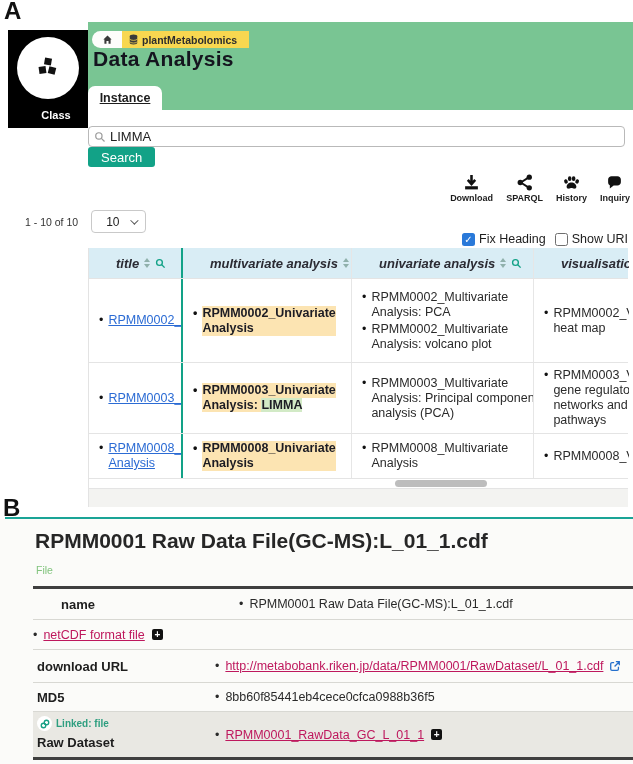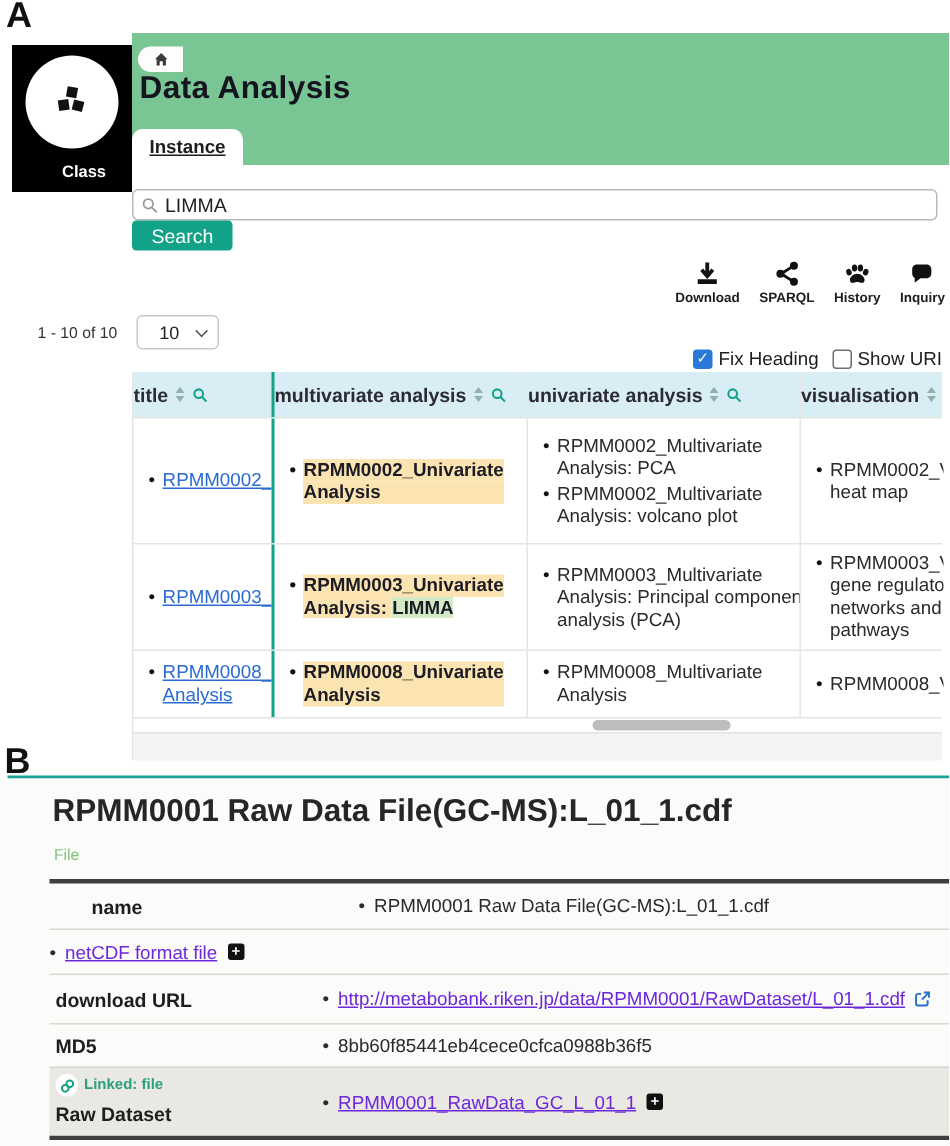--- a/index.html
+++ b/index.html
@@ -47,21 +47,21 @@
   .cb { width:13px; height:13px; border-radius:2.5px; }
   .cb.checked { background:#2979d9; color:#fff; font-size:10px; font-weight:bold; display:flex; align-items:center; justify-content:center; }
   .cb.checked::after { content:"\2713"; }
   .cb.unchecked { background:#fff; border:1.5px solid #6f6f6f; }
 
   
   .tableA { position:absolute; left:88px; top:248px; width:540px; background:#fff; border-left:1px solid #e3e3e3; }
   .trow { display:grid; grid-template-columns:94px 169px 182px 95px; }
   .trow > div { overflow:hidden; }
   .thead { background:#d9edf5; height:30px; }
-  .thead .hcell { display:flex; align-items:center; gap:5px; padding-left:0; white-space:nowrap; }
+  .thead .hcell { display:flex; align-items:center; gap:5px; padding-left:27px; white-space:nowrap;font-style:italic; }
   .hcell .hl { font-size:13px; font-weight:bold; color:#2b2b33; }
   .sort { display:flex; flex-direction:column; gap:2px; cursor:pointer; }
   .sort i { display:block; width:0; height:0; border-left:3.5px solid transparent; border-right:3.5px solid transparent; }
   .sort .up { border-bottom:4px solid #8fb0ab; }
   .sort .dn { border-top:4px solid #8fb0ab; }
   .col-title { border-right:2px solid #12a287; }
   .col-mid  { border-right:1px solid #e6e6e6; }
   .tbody-row { border-top:1px solid #e4e4e4; }
   .cell { display:flex; flex-direction:column; justify-content:center; padding:4px 6px 4px 10px; font-size:12.5px; line-height:15px; color:#2a2a2a; }
   .item { display:flex; margin:1px 0; }
@@ -88,38 +88,46 @@
   .b-row .blabel { font-size:13px; font-weight:bold; color:#1e1e1e; display:flex; align-items:center; padding-left:4px; }
   .b-row .bval { display:flex; align-items:center; font-size:12.5px; color:#2a2a2a; white-space:nowrap; }
   .b-row .bval .bu { margin-right:6px; }
   .rh30 { height:30px; } .rh33 { height:33px; } .rh29 { height:29px; }
   .b-row.linked { height:46px; background:#e9e8e3; }
   .linked .labwrap { padding:4px 0 0 4px; display:flex; flex-direction:column; }
   .badge { display:flex; align-items:center; gap:4px; }
   .badge .bcirc { width:15px; height:15px; background:#fff; border-radius:50%; display:flex; align-items:center; justify-content:center; }
   .badge .btxt { font-size:10px; font-weight:bold; color:#2d9e7f; }
   .linked .rawds { font-size:13px; font-weight:bold; color:#1e1e1e; margin-top:4px; }
-  a.blink { color:#6d28d9; text-decoration:underline; }
+  a.blink { color:#be185d; text-decoration:underline; }
   .plus { display:inline-flex; width:11px; height:11px; background:#111; border-radius:2px; color:#fff; font-size:10px; font-weight:bold; align-items:center; justify-content:center; margin-left:7px; line-height:1; }
   .plus::after { content:"+"; }
   .ext { margin-left:6px; display:inline-flex; }
 </style>
 </head>
 <body>
 
 <div id="stage">
 
   <div class="panel-label" style="left:4px;top:-3px;">A</div>
 
   <div class="band">
     <div class="breadcrumb">
       <div class="crumb-home">
         <svg width="11" height="11" viewBox="0 0 16 16">
             <path d="M2 8 L8 2 L14 8 L12.5 8 L12.5 14 L9.5 14 L9.5 10 L6.5 10 L6.5 14 L3.5 14 L3.5 8 Z" fill="#3a3a3a"></path>
           </svg>
+      </div>
+      <div class="crumb-db">
+        <svg width="9" height="11" viewBox="0 0 12 14">
+          <ellipse cx="6" cy="2.4" rx="5" ry="2.2" fill="#3a3a3a"></ellipse>
+          <path d="M1 2.4 v9 a5 2.2 0 0 0 10 0 v-9" fill="#3a3a3a"></path>
+          <path d="M1 6 a5 2.2 0 0 0 10 0 M1 9.5 a5 2.2 0 0 0 10 0" stroke="#f8d750" stroke-width="1" fill="none"></path>
+        </svg>
+        <span>plantMetabolomics</span>
       </div>
     </div>
     <div class="page-title">Data Analysis</div>
     <div class="tab">
       <span>Instance</span>
     </div>
   </div>
 
   <div class="logo-box">
     <div class="logo-circle">

